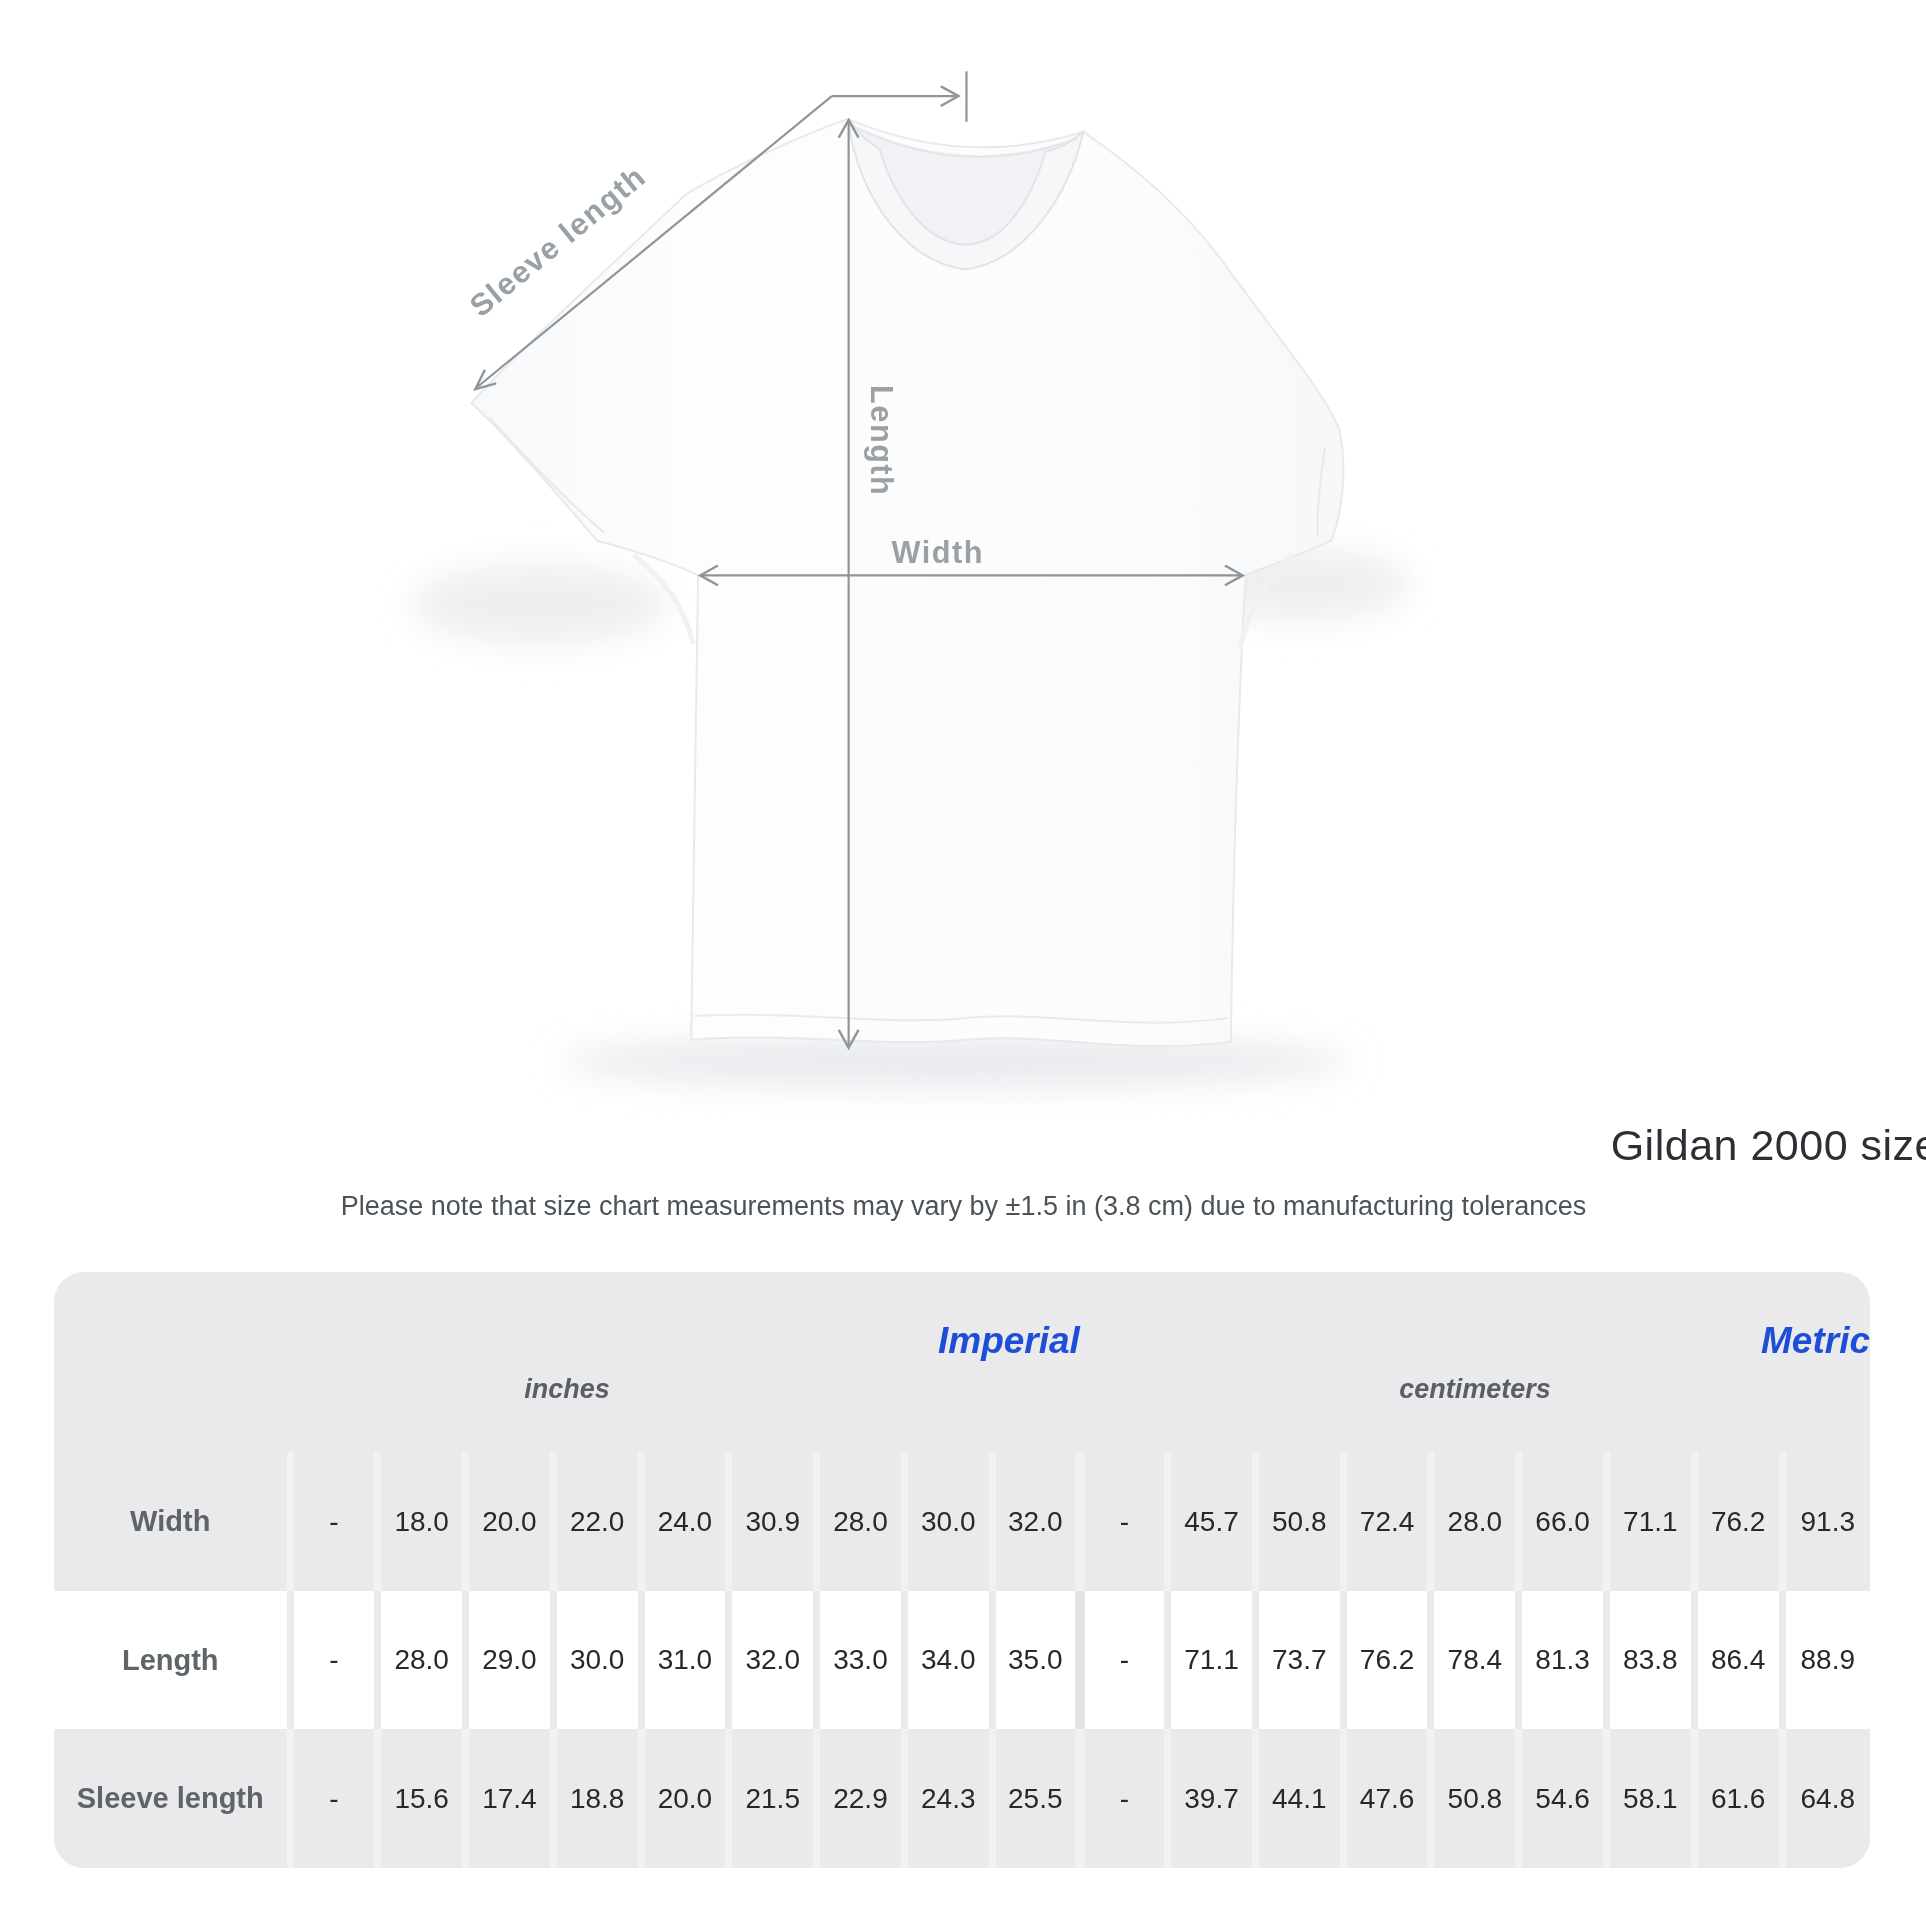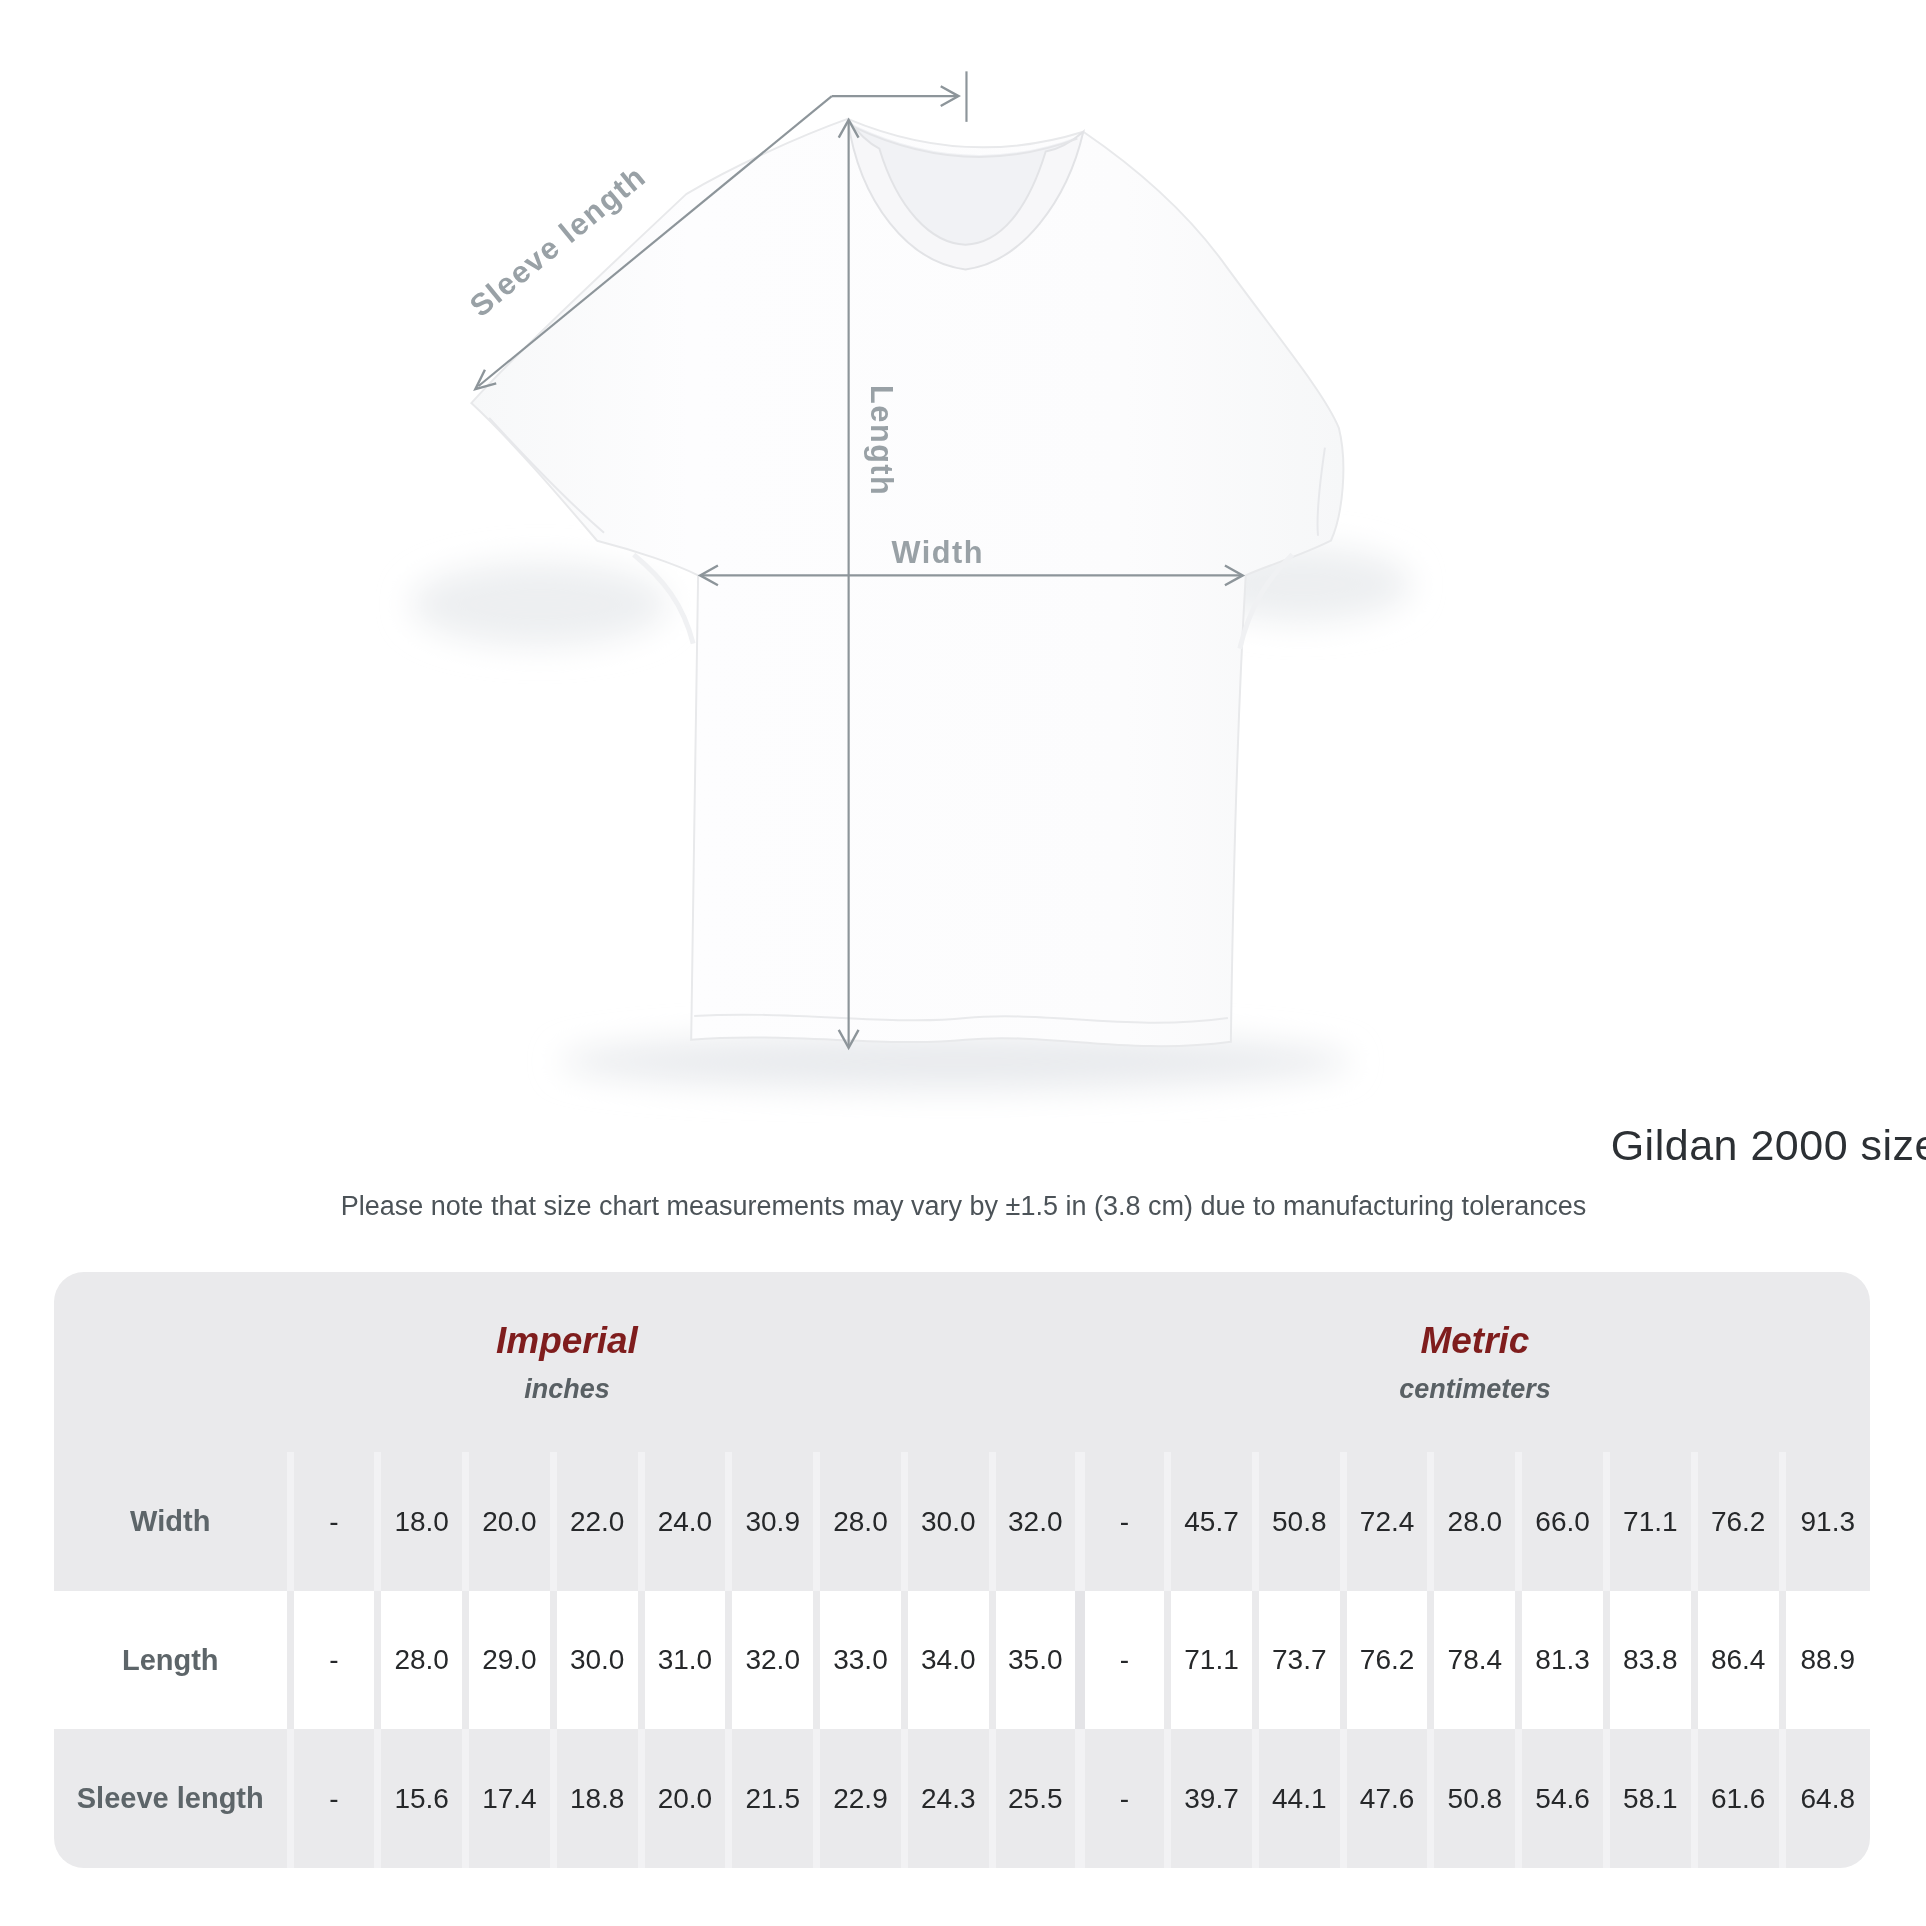--- a/index.html
+++ b/index.html
@@ -16,21 +16,21 @@
     position:absolute;left:0;top:1191px;width:100%;text-align:center;
     font-size:27px;color:#4c5358;
   }
   .chart{
     position:absolute;left:54px;top:1272px;width:1816px;height:596px;
     background:#ffffff;border-radius:30px;overflow:hidden;
   }
   table.sizes{width:100%;height:100%;border-collapse:collapse;table-layout:fixed;}
   table.sizes col.c-label{width:236px;}
   tr.groups th{background:#eaeaec;height:147px;vertical-align:middle;padding:0;}
-  .group-label{font-size:37px;font-weight:bold;font-style:italic;color:#7f1d1d;text-align:center;}
+  .group-label{font-size:37px;font-weight:bold;font-style:italic;color:#1d4ed8;text-align:right;}
   .group-unit{font-size:27px;font-style:italic;color:#596064;text-align:center;margin-top:12px;}
   tr.size-row{height:107px;background:#ffffff;}
   tr.size-row th{font-size:29px;font-weight:bold;color:#5d6569;vertical-align:middle;text-align:center;padding:0;}
   tr.data-row{height:113px;}
   tr.data-row th{font-size:29px;font-weight:bold;color:#5d6569;vertical-align:middle;text-align:center;padding:0;}
   tr.data-row td{font-size:28px;color:#26282a;vertical-align:middle;text-align:center;padding:0;}
   tr.row-gray{background:#eaeaec;}
   tr.row-white{background:#ffffff;}
   tr.size-row > *:not(:first-child),
   tr.row-white > *:not(:first-child){border-left:7px solid #eaeaec;}

